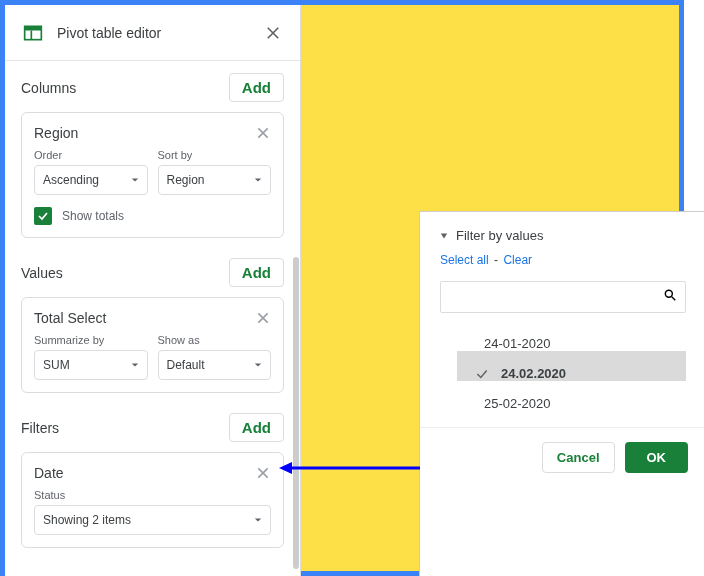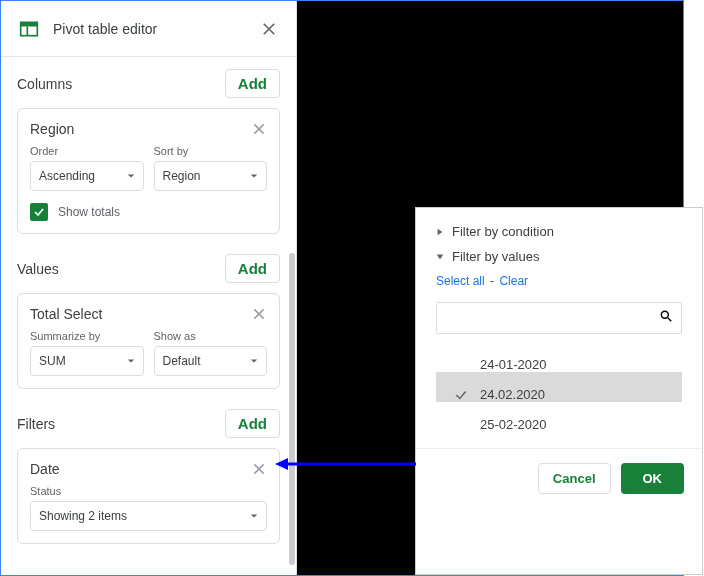--- a/index.html
+++ b/index.html
@@ -1,17 +1,17 @@
 <!DOCTYPE html>
 <html><head>
 <meta charset="utf-8">
 <style>
   * { box-sizing: border-box; font-family: Arial, Helvetica, sans-serif; }
   body { margin: 0; padding: 0; background: #fff; width: 704px; height: 576px; overflow: hidden; position: relative; }
-  .stage { position: relative; width: 684px; height: 576px; border: 1px solid #3b82f6; background: #000000; }
+  .stage { position: relative; width: 684px; height: 576px; border: 5px solid #3b82f6; background: #fde047; }
   
   
   .editor { position: absolute; left: 0; top: 0; width: 296px; height: 574px; background: #fff; border-right: 1px solid #ddd; }
   .editor-header { height: 56px; display: flex; align-items: center; padding: 0 18px; border-bottom: 1px solid #e5e5e5; }
   .editor-header .title { font-size: 14px; color: #3c4043; margin-left: 14px; flex: 1; font-weight: 500; }
   .close-x { color: #5f6368; cursor: pointer; }
   .close-x svg { width: 18px; height: 18px; display: block; }
   .sheets-ico svg { width: 20px; height: 20px; display: block; }
   
   .section-body { padding: 12px 16px 8px 16px; }
@@ -48,21 +48,21 @@
   .tri svg { width: 8px; height: 8px; display: block; }
   .links { font-size: 12px; margin: 8px 0 14px 0; }
   .links a { color: #1a73e8; cursor: pointer; }
   .links .dash { color: #3c4043; margin: 0 2px; }
   
   .searchbox { border: 1px solid #dadce0; border-radius: 2px; height: 32px; display: flex; align-items: center; padding: 0 8px; margin-bottom: 8px; }
   .searchbox .mag { margin-left: auto; font-weight: bold; }
   
   .value-list { position: relative; }
   .vitem { height: 30px; display: flex; align-items: flex-end; font-size: 13px; color: #3c4043; padding-left: 44px; position: relative; }
-  .vitem.selected { background: #dadada; font-weight: 400; }
+  .vitem.selected { background: #dadada; font-weight: 700; margin-left: 17px; }
   .vitem.selected::before { content: ""; position: absolute; left: -4px; right: -4px; top: 0; bottom: 0; border: 1px solid #aaa; z-index: -1; background: #dadada; }
   .checkmark { position: absolute; left: 18px; color: #5f6368; }
   .checkmark svg { width: 14px; height: 14px; display: block; }
   
   .popup-divider { border-top: 1px solid #eee; margin: 16px 0 0 0; }
   .popup-buttons { display: flex; justify-content: flex-end; gap: 10px; padding: 14px 18px; }
   .btn-cancel { border: 1px solid #dadce0; background: #fff; color: #188038; font-weight: bold; font-size: 13px; padding: 7px 14px; border-radius: 4px; cursor: pointer; }
   .btn-ok { border: none; background: #188038; color: #fff; font-weight: bold; font-size: 13px; padding: 7px 22px; border-radius: 4px; cursor: pointer; }
   
   
@@ -209,28 +209,20 @@
     </div>
 
     <div class="scrollbar-track"></div>
   </div>
 
   <div class="popup">
     <div class="popup-inner">
       <div class="fheader">
         <span class="tri">
             <svg viewBox="0 0 10 10">
-              <path d="M2 1 L8 5 L2 9 Z" fill="#5f6368"></path>
-            </svg>
-          </span>
-        <span>Filter by condition</span>
-      </div>
-      <div class="fheader">
-        <span class="tri">
-            <svg viewBox="0 0 10 10">
               <path d="M1 2 L9 2 L5 8 Z" fill="#5f6368"></path>
             </svg>
           </span>
         <span>Filter by values</span>
       </div>
       <div class="links">
         <a>Select all</a><span class="dash"> - </span><a>Clear</a>
       </div>
       <div class="searchbox">
         <span class="mag">

